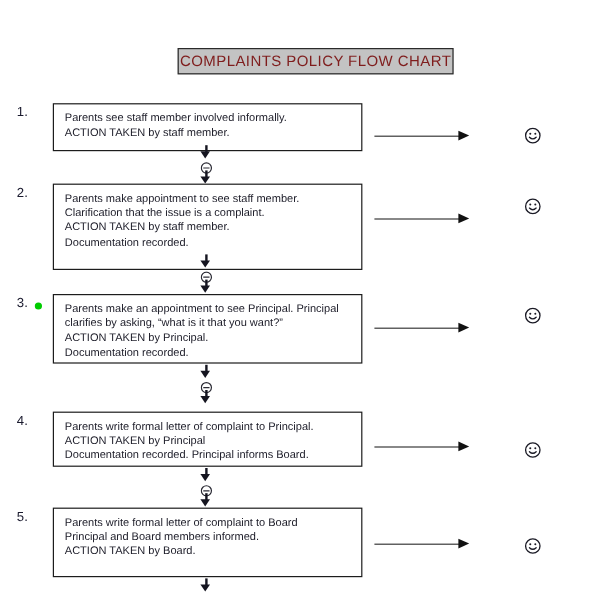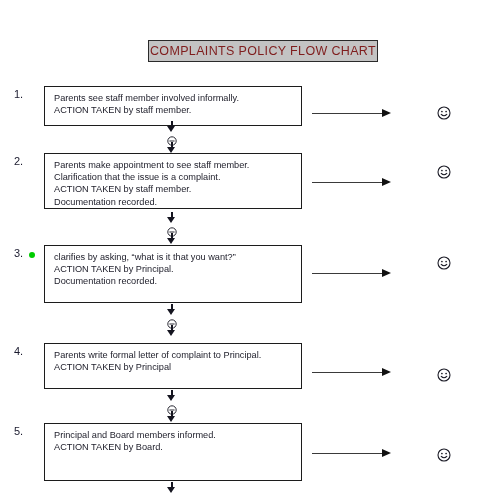--- a/index.html
+++ b/index.html
@@ -180,21 +180,21 @@
           <line x1="2.4" y1="5" x2="7.6" y2="5" stroke="#2a2a34" stroke-width="1"></line>
         </svg></div>
       <div class="v-arrow">
         <span class="shaft"></span>
         <span class="head"></span>
       </div>
     </div>
     <div class="step-row" style="top:155px;">
       <span class="step-number">2.</span>
     </div>
-    <div class="step-box" style="top:153px;height:56px;">
+    <div class="step-box" style="top:153px;height:72px;">
       <div class="line">Parents make appointment to see staff member.</div>
       <div class="line">Clarification that the issue is a complaint.</div>
       <div class="line">ACTION TAKEN by staff member.</div>
       <div class="line">Documentation recorded.</div>
     </div>
     <div class="h-arrow" style="top:178px;">
       <span class="shaft"></span>
       <span class="head"></span>
     </div>
     <div class="smiley" style="top:165px;"><svg width="14" height="14" viewBox="0 0 14 14">
@@ -215,20 +215,21 @@
       <div class="v-arrow">
         <span class="shaft"></span>
         <span class="head"></span>
       </div>
     </div>
     <div class="step-row" style="top:247px;">
       <span class="step-number">3.</span>
       <span class="green-dot"></span>
     </div>
     <div class="step-box" style="top:245px;height:58px;">
+      <div class="line">Parents make an appointment to see Principal. Principal</div>
       <div class="line">clarifies by asking, “what is it that you want?”</div>
       <div class="line">ACTION TAKEN by Principal.</div>
       <div class="line">Documentation recorded.</div>
     </div>
     <div class="h-arrow" style="top:269px;">
       <span class="shaft"></span>
       <span class="head"></span>
     </div>
     <div class="smiley" style="top:256px;"><svg width="14" height="14" viewBox="0 0 14 14">
         <circle cx="7" cy="7" r="6" fill="#ffffff" stroke="#1b1b26" stroke-width="1.1"></circle>
@@ -249,20 +250,21 @@
         <span class="shaft"></span>
         <span class="head"></span>
       </div>
     </div>
     <div class="step-row" style="top:345px;">
       <span class="step-number">4.</span>
     </div>
     <div class="step-box" style="top:343px;height:46px;">
       <div class="line">Parents write formal letter of complaint to Principal.</div>
       <div class="line">ACTION TAKEN by Principal</div>
+      <div class="line">Documentation recorded. Principal informs Board.</div>
     </div>
     <div class="h-arrow" style="top:368px;">
       <span class="shaft"></span>
       <span class="head"></span>
     </div>
     <div class="smiley" style="top:368px;"><svg width="14" height="14" viewBox="0 0 14 14">
         <circle cx="7" cy="7" r="6" fill="#ffffff" stroke="#1b1b26" stroke-width="1.1"></circle>
         <circle cx="4.9" cy="5.5" r="0.85" fill="#1b1b26"></circle>
         <circle cx="9.1" cy="5.5" r="0.85" fill="#1b1b26"></circle>
         <path d="M4.2 8.4 Q7 11.1 9.8 8.4" fill="none" stroke="#1b1b26" stroke-width="1.1" stroke-linecap="round"></path>
@@ -278,20 +280,21 @@
         </svg></div>
       <div class="v-arrow">
         <span class="shaft"></span>
         <span class="head"></span>
       </div>
     </div>
     <div class="step-row" style="top:425px;">
       <span class="step-number">5.</span>
     </div>
     <div class="step-box" style="top:423px;height:58px;">
+      <div class="line">Parents write formal letter of complaint to Board</div>
       <div class="line">Principal and Board members informed.</div>
       <div class="line">ACTION TAKEN by Board.</div>
     </div>
     <div class="h-arrow" style="top:449px;">
       <span class="shaft"></span>
       <span class="head"></span>
     </div>
     <div class="smiley" style="top:448px;"><svg width="14" height="14" viewBox="0 0 14 14">
         <circle cx="7" cy="7" r="6" fill="#ffffff" stroke="#1b1b26" stroke-width="1.1"></circle>
         <circle cx="4.9" cy="5.5" r="0.85" fill="#1b1b26"></circle>

